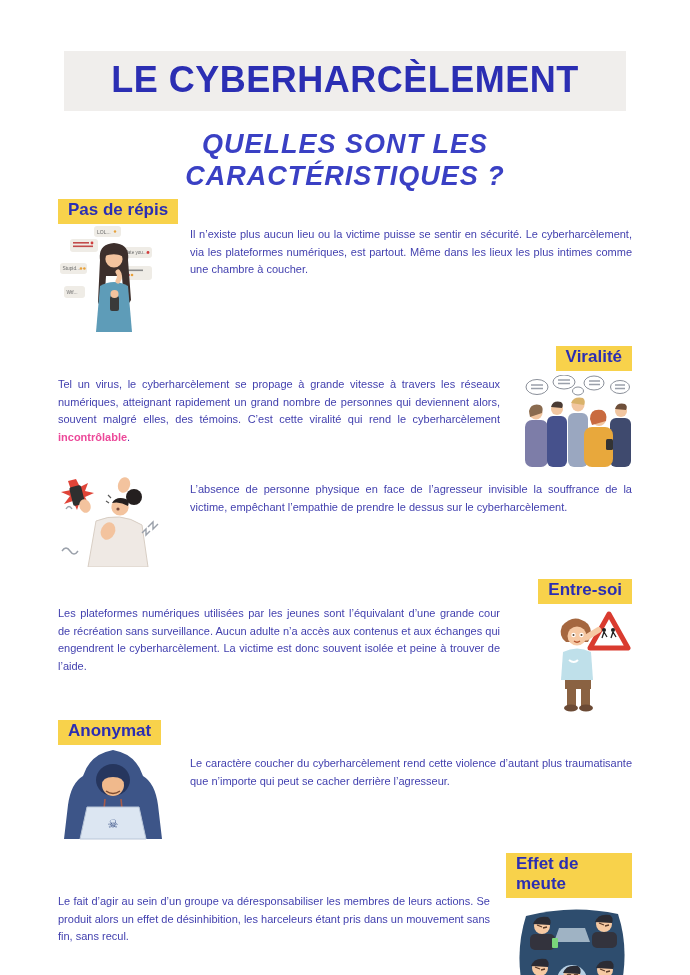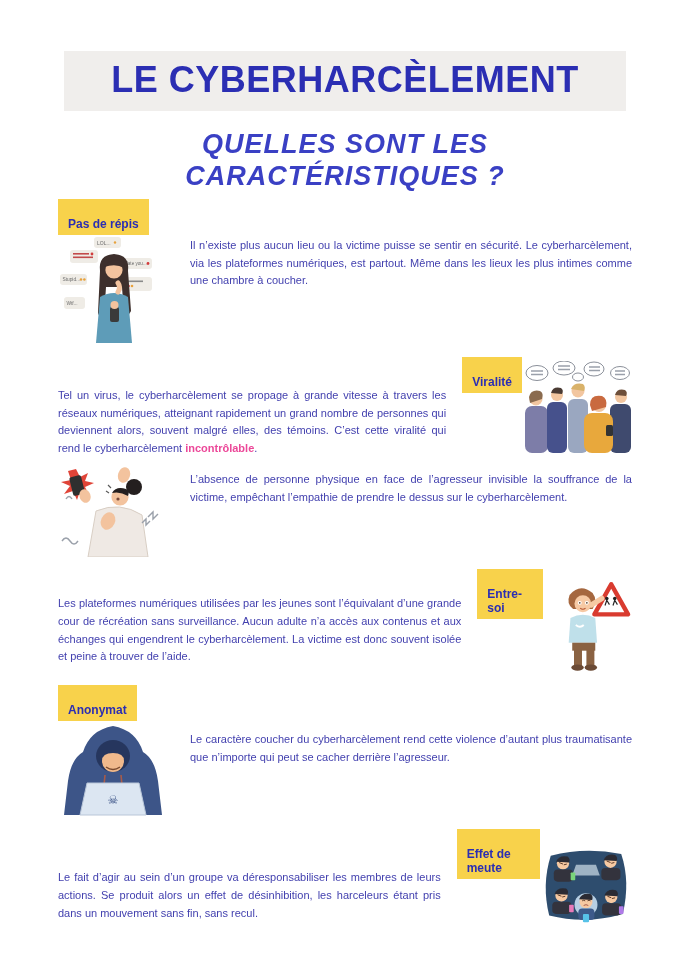--- a/index.html
+++ b/index.html
@@ -19,25 +19,25 @@
   }
   .subtitle {
     margin-top:18px; text-align:center;
     font-size:27px; font-weight:bold; font-style:italic;
     color:#3a40c4; letter-spacing:1px; transform:scaleY(1.04);
   }
   
   .section { margin-top:8px; }
   .label {
     display:inline-block; background:#f8d24b; color:#2b2eb3;
-    font-weight:bold; font-size:12px; padding:18px 10px 4px 10px;
+    font-weight:bold; font-size:17px; padding:1px 10px 4px 10px;
   }
   .row { display:flex; align-items:flex-start; }
   .illus-col-left  { flex:0 0 118px; }
-  .illus-col-right { flex:0 0 116px; display:flex; flex-direction:row; align-items:flex-start; }
+  .illus-col-right { flex:0 0 116px; display:flex; flex-direction:column; align-items:flex-end; }
   .illus-col-right.wide { flex:0 0 126px; }
   .text-col { flex:1 1 auto; }
   .text-col.pl { padding-left:14px; }
   .text-col.pr { padding-right:16px; }
   .body-text {
     font-size:11px; line-height:1.6; color:#413fae; text-align:justify;
   }
   .body-text b { font-weight:bold; color:#ec4899; }
   .mt2{margin-top:2px;} .mt4{margin-top:4px;}
 </style>

